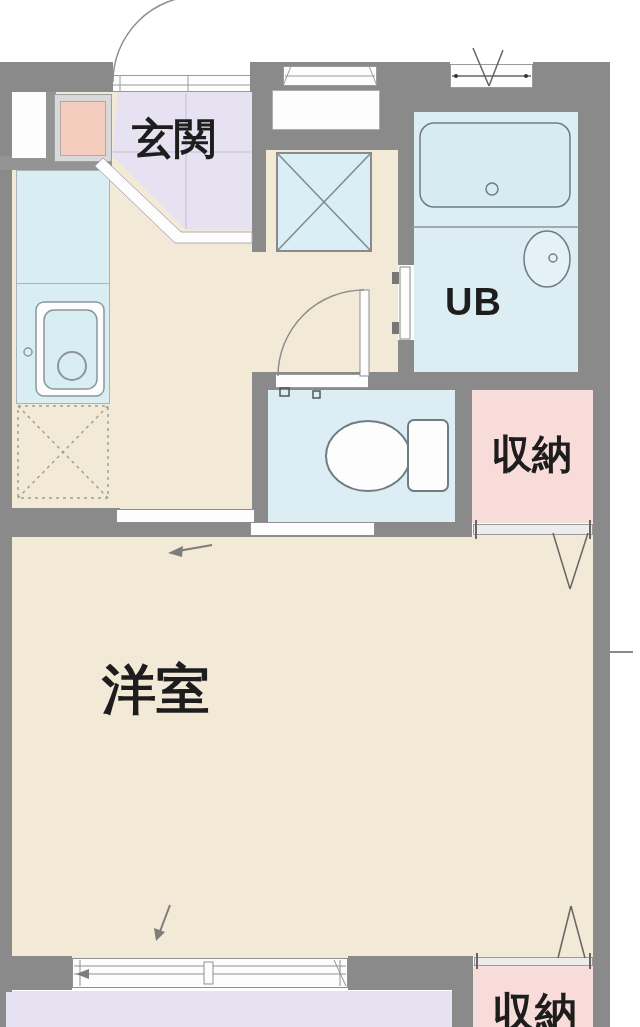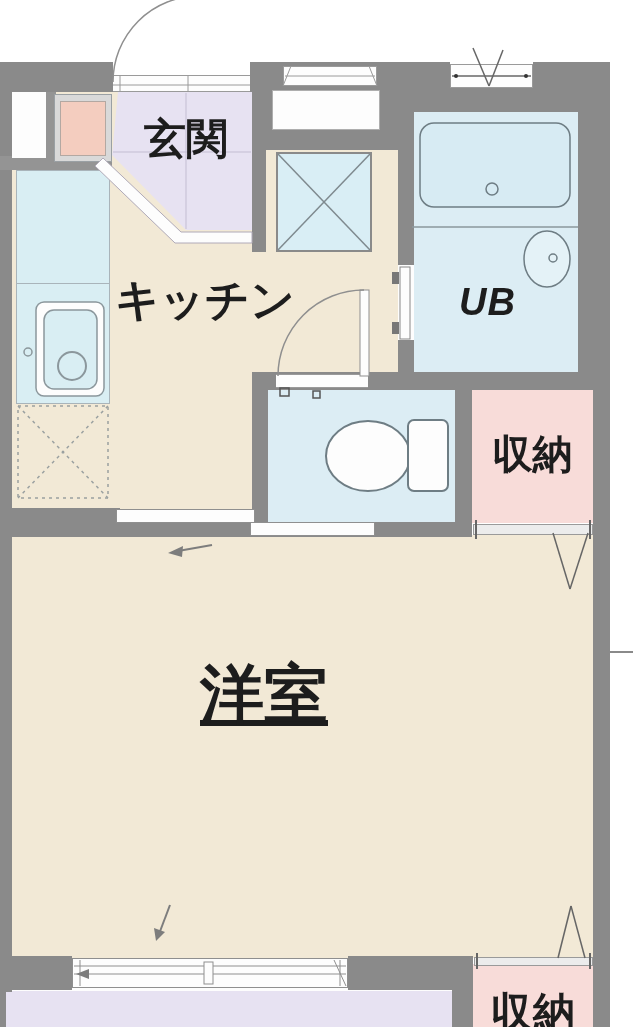--- a/index.html
+++ b/index.html
@@ -6,21 +6,21 @@
   .fp{position:relative;width:640px;height:1027px;background:#ffffff;overflow:hidden;
       font-family:"Liberation Sans","DejaVu Sans",sans-serif;}
   .abs{position:absolute;}
   .wall{background:#8a8a8a;}
   .wall2{background:#949494;}
   .floor-beige{background:#f2e9d6;}
   .floor-lav{background:#e7e2f2;}
   .floor-cyan{background:#dcedf4;}
   .floor-pink{background:#f8dcd9;}
   .white{background:#fdfdfd;}
-  .lbl{color:#1d1d1d;font-weight:bold;text-align:center;line-height:1;white-space:nowrap;}
+  .lbl{color:#1d1d1d;font-weight:bold;line-height:1;white-space:nowrap;margin-left:20px;}
   svg{display:block;}
 </style>
 </head>
 <body>
 
 <div class="fp">
 
   <div class="abs floor-beige" style="left:12px;top:90px;width:390px;height:432px;"></div>
   <div class="abs floor-beige" style="left:12px;top:535px;width:581px;height:423px;"></div>
   <div class="abs floor-beige" style="left:252px;top:505px;width:130px;height:30px;"></div>
@@ -176,24 +176,23 @@
     <g>
       <line x1="170" y1="905" x2="159" y2="934" stroke="#7d7d7d" stroke-width="2"></line>
       <polygon points="156,941 154,928 165,932" fill="#7d7d7d"></polygon>
     </g>
 
     <line x1="610" y1="652" x2="633" y2="652" stroke="#8a8a8a" stroke-width="2"></line>
   </svg>
 
   <div class="abs lbl" style="left:112px;top:118px;width:148px;font-size:42px;">玄関</div>
 
-  <div class="abs lbl" style="left:90px;top:278px;width:230px;font-size:44px;">キッチン</div>
 
-  <div class="abs lbl" style="left:425px;top:283px;width:125px;font-size:38px;letter-spacing:1px;font-style:italic;">UB</div>
+  <div class="abs lbl" style="left:425px;top:283px;width:125px;font-size:38px;letter-spacing:1px;">UB</div>
 
   <div class="abs lbl" style="left:472px;top:434px;width:121px;font-size:40px;">収納</div>
 
-  <div class="abs lbl" style="left:64px;top:662px;width:400px;font-size:64px;text-decoration:underline;">洋室</div>
+  <div class="abs lbl" style="left:82px;top:662px;width:400px;font-size:54px;">洋室</div>
 
 
   <div class="abs lbl" style="left:473px;top:992px;width:120px;font-size:42px;">収納</div>
 
 </div>
 
 </body></html>

